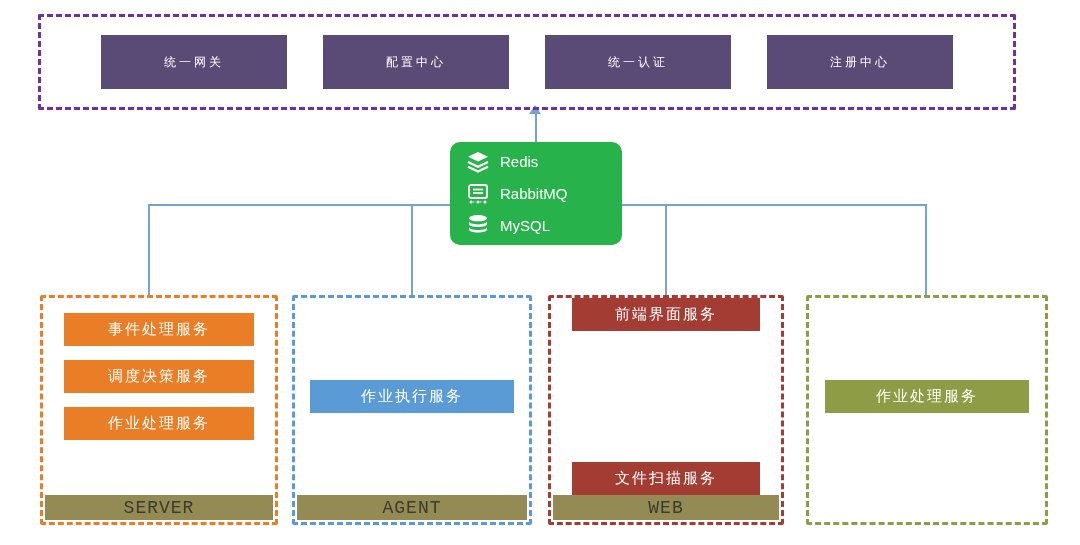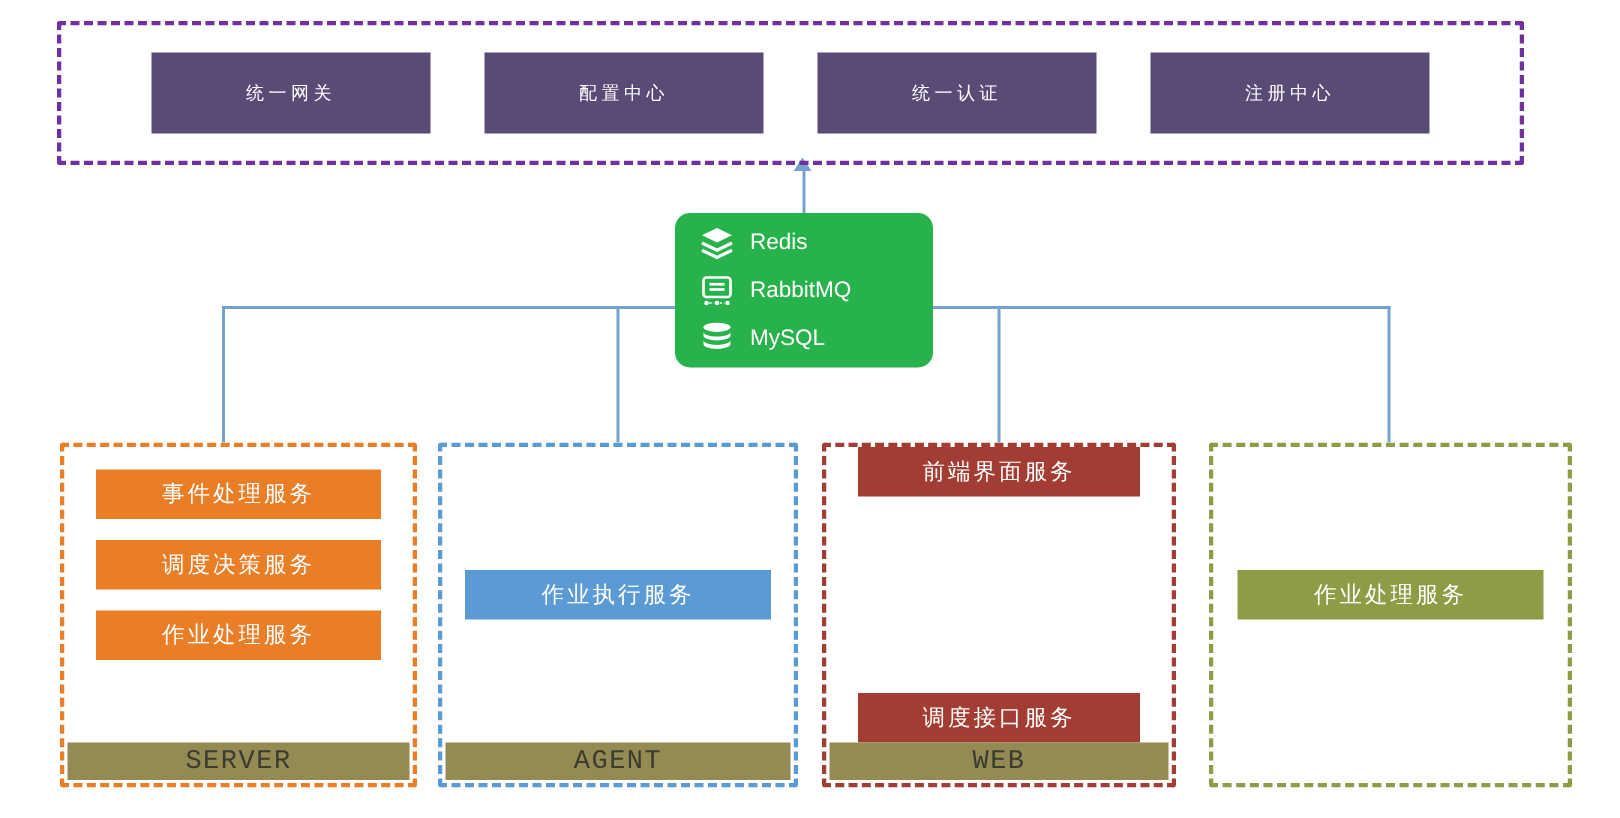--- a/index.html
+++ b/index.html
@@ -128,21 +128,21 @@
   <div class="group g-agent">
     <div class="content">
       <div class="svc">作业执行服务</div>
     </div>
     <div class="footer">AGENT</div>
   </div>
 
   <div class="group g-web">
     <div class="content">
       <div class="svc">前端界面服务</div>
-      <div class="svc">调度接口服务</div>
+      <div class="svc">文件扫描服务</div>
     </div>
     <div class="footer">WEB</div>
   </div>
 
   <div class="group g-extend">
     <div class="content">
       <div class="svc">作业处理服务</div>
     </div>
   </div>
 

